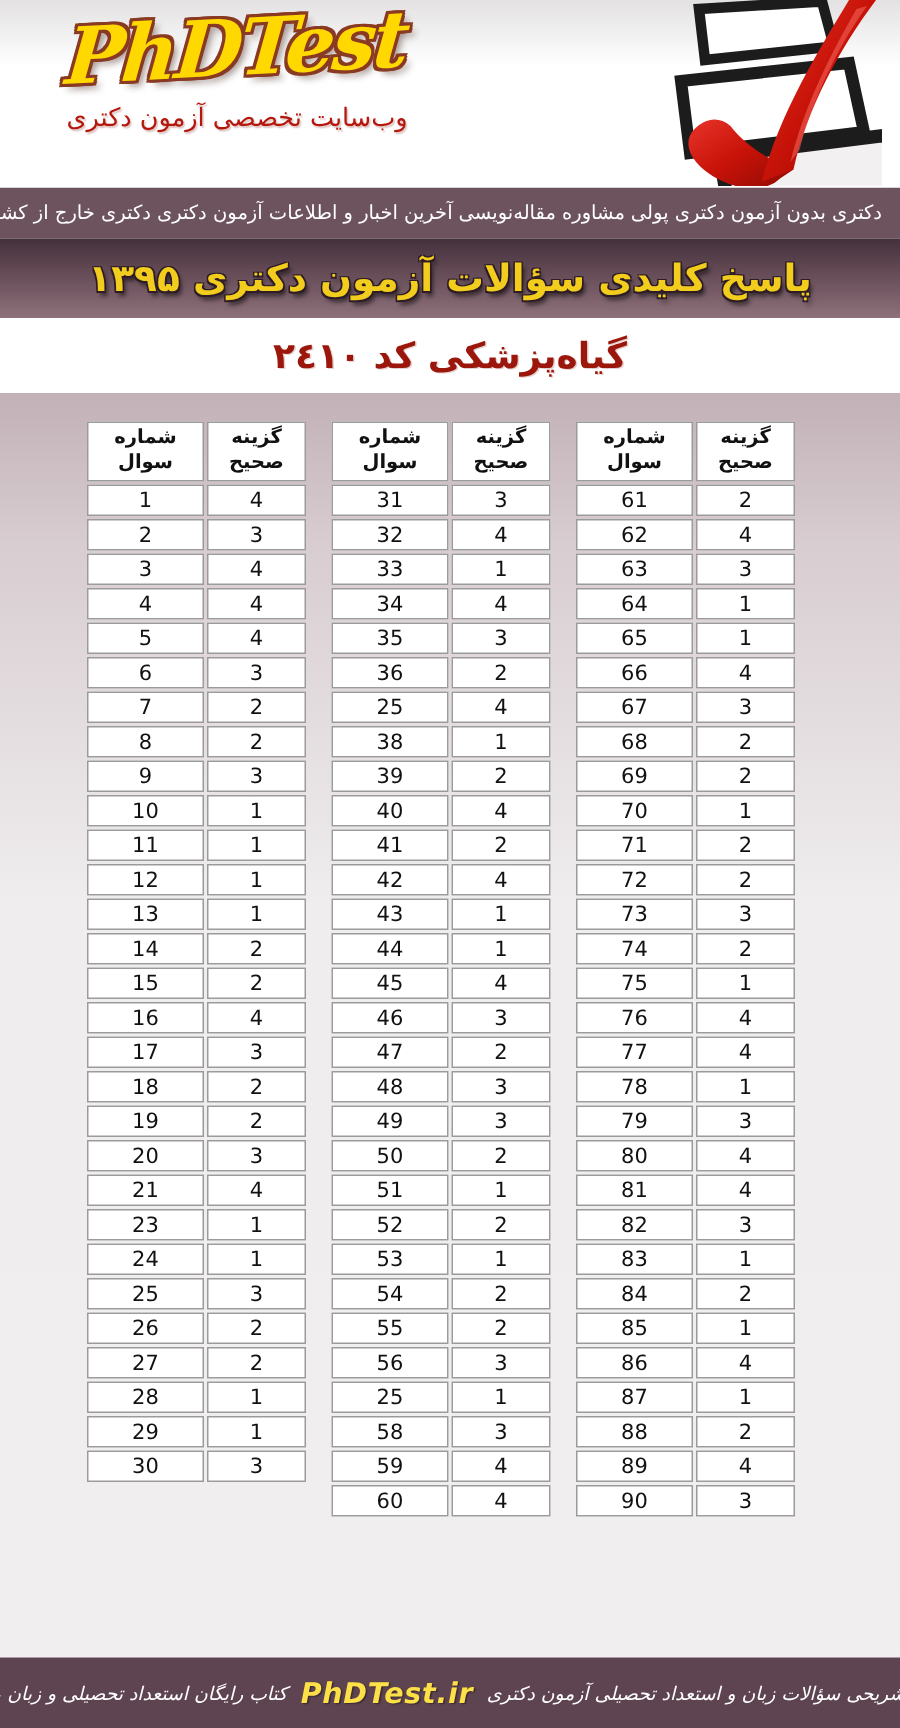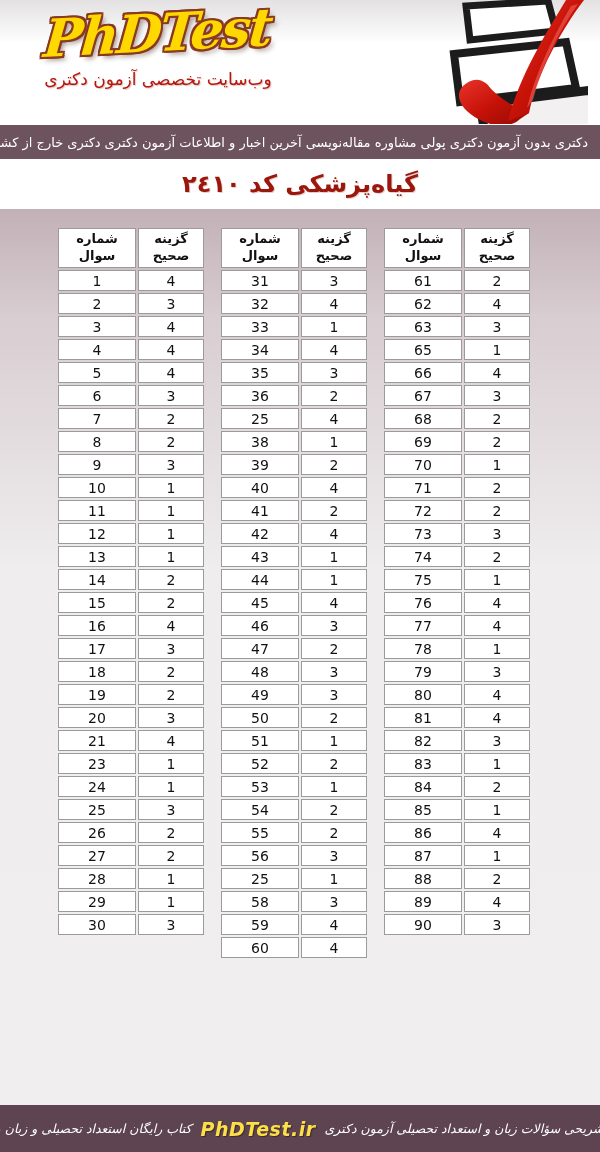--- a/index.html
+++ b/index.html
@@ -101,20 +101,23 @@
   </div>
 
   <div class="nav">
     <span class="nav-item">دکتری بدون آزمون</span>
     <span class="nav-item">دکتری پولی</span>
     <span class="nav-item">مشاوره مقاله‌نویسی</span>
     <span class="nav-item">آخرین اخبار و اطلاعات آزمون دکتری</span>
     <span class="nav-item">دکتری خارج از کشور</span>
   </div>
 
+  <div class="title-band">
+    <div class="title-text">پاسخ کلیدی سؤالات آزمون دکتری ۱۳۹۵</div>
+  </div>
 
   <div class="subject-band">
     <div class="subject-text">گیاه‌پزشکی کد ۲٤۱۰</div>
   </div>
 
   <div class="tables-area">
     <table class="answers">
         <colgroup>
           <col class="qcol">
           <col class="acol">
@@ -402,20 +405,24 @@
           </tr>
           <tr>
             <td>62</td>
             <td>4</td>
           </tr>
           <tr>
             <td>63</td>
             <td>3</td>
           </tr>
           <tr>
+            <td>64</td>
+            <td>1</td>
+          </tr>
+          <tr>
             <td>65</td>
             <td>1</td>
           </tr>
           <tr>
             <td>66</td>
             <td>4</td>
           </tr>
           <tr>
             <td>67</td>
             <td>3</td>

